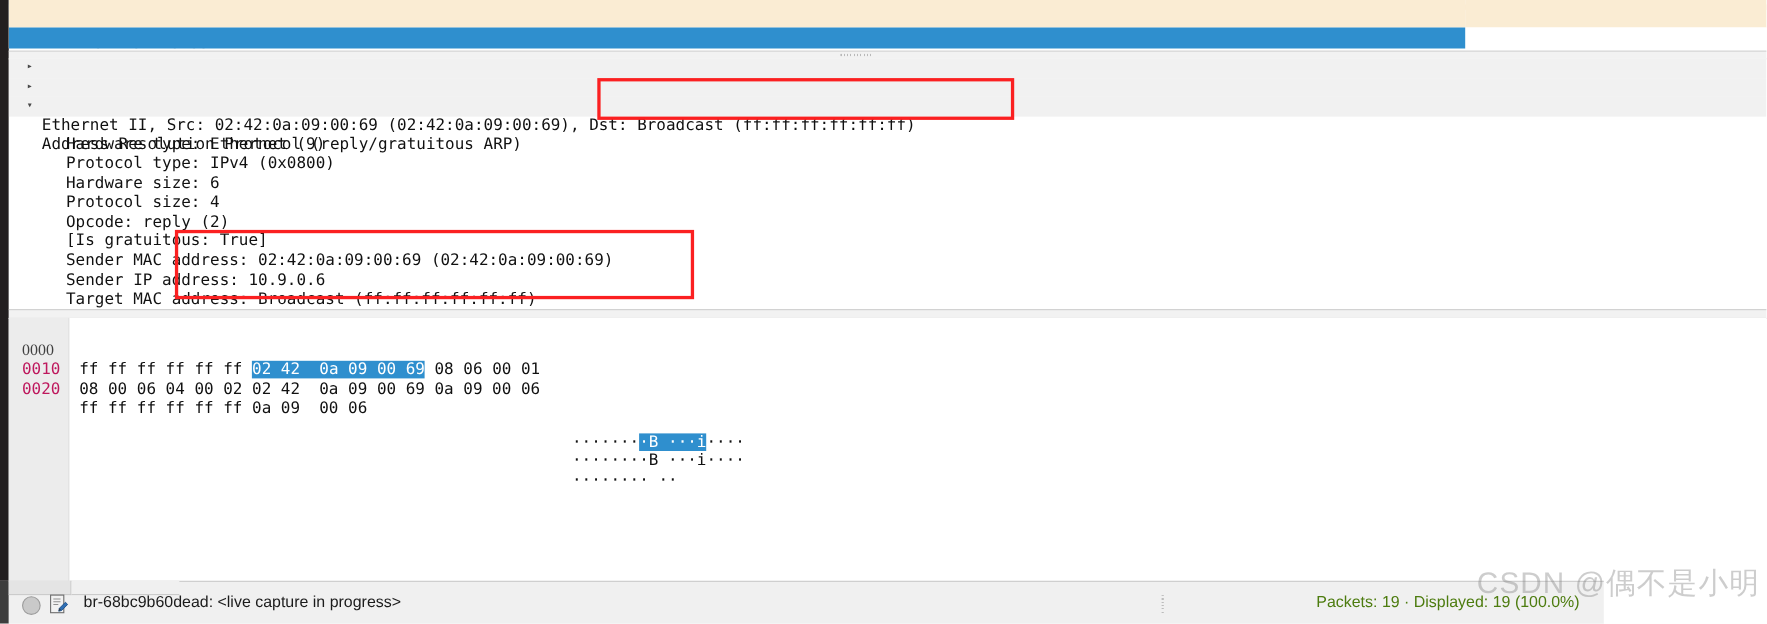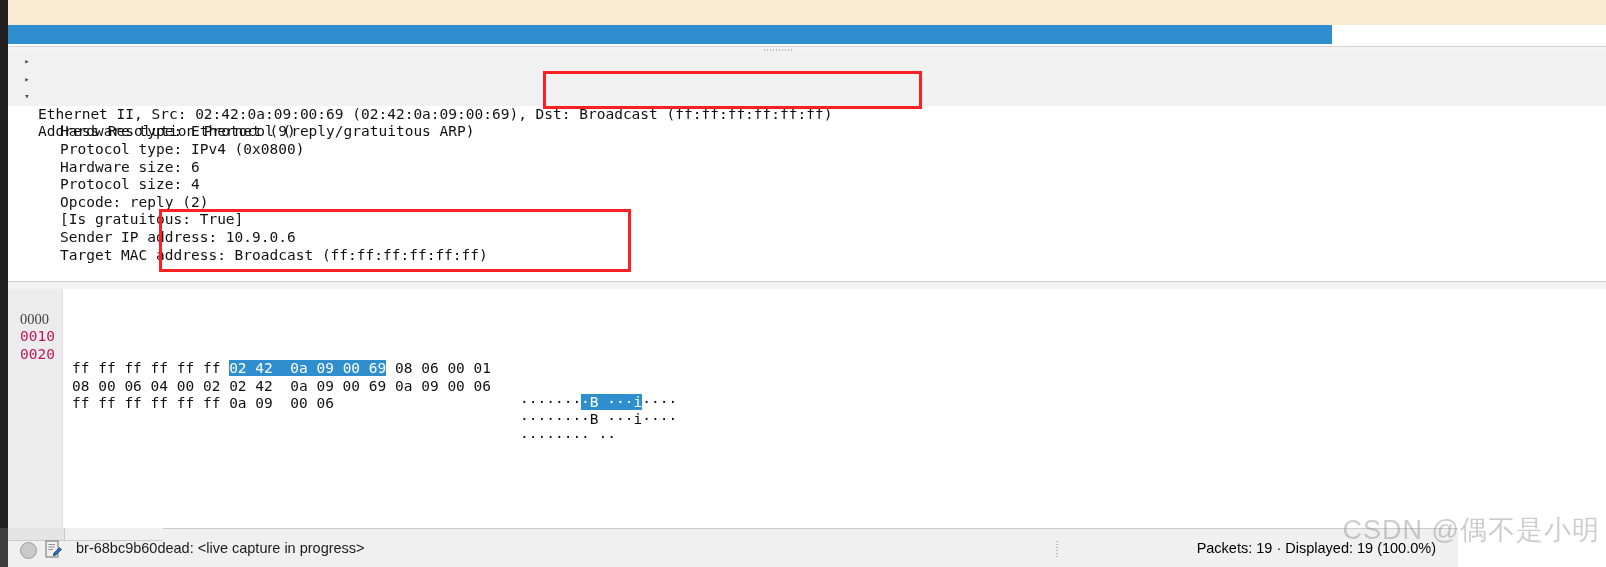--- a/index.html
+++ b/index.html
@@ -49,38 +49,38 @@
   
   .splitter-b{position:absolute;left:8px;top:281px;width:1598px;height:7px;background:#f2f2f2;border-top:1px solid #cfcfcf;border-bottom:1px solid #cfcfcf;}
 
   
   .hexpane{position:absolute;left:8px;top:289px;width:1598px;height:239px;background:#ffffff;}
   .hex-gutter{position:absolute;left:0;top:0;width:54px;height:239px;background:#ececec;border-right:1px solid #e0e0e0;}
   .hexrow{position:absolute;left:0;width:1598px;height:17.6px;line-height:17.6px;font-size:14.5px;white-space:pre;
           font-family:"DejaVu Sans Mono", monospace;}
   .hexrow .off{position:absolute;left:12px;color:#be185d;}
   .hexrow.first .off{color:#3f3f3f;font-family:Liberation Serif, serif;}
-  .hexrow .bytes{position:absolute;left:64px;color:#111;margin-top:32px;}
+  .hexrow .bytes{position:absolute;left:64px;color:#111;}
   .hexrow .ascii{position:absolute;left:512px;color:#111;margin-top:48px;}
   .hl{background:#2f8fce;color:#ffffff;}
 
   
   .redbox{position:absolute;border:3px solid #fb2021;box-sizing:border-box;pointer-events:none;}
   #redbox-dst{left:543px;top:71px;width:379px;height:38px;}
   #redbox-addrs{left:159px;top:209px;width:472px;height:63px;}
 
   
   .statusbar{position:absolute;left:8px;top:528px;width:1450px;height:39px;background:#f0f0f0;border-top:1px solid #cbcbcb;}
   .sb-tabtop{position:absolute;left:0;top:-1px;width:56px;height:12px;background:#e4e4e4;border-right:1px solid #cbcbcb;border-bottom:1px solid #cbcbcb;}
   .sb-tabtop2{position:absolute;left:57px;top:-1px;width:98px;height:12px;background:#f0f0f0;border-bottom:1px solid #cbcbcb;}
   .sb-icon-circle{position:absolute;left:12px;top:13px;width:15px;height:15px;border-radius:50%;
                   background:#c9c9c9;border:1px solid #9c9c9c;}
   .sb-icon-doc{position:absolute;left:37px;top:11px;width:17px;height:19px;}
   .sb-text{position:absolute;left:68px;top:11px;font-family:"Liberation Sans",sans-serif;font-size:14.5px;color:#1b1b1b;}
-  .sb-right{position:absolute;right:22px;top:11px;font-family:"Liberation Sans",sans-serif;font-size:14.5px;color:#000000;}
+  .sb-right{position:absolute;right:22px;top:11px;font-family:"Liberation Sans",sans-serif;font-size:14.5px;color:#4d7c0f;}
   .sb-sep{position:absolute;right:400px;top:12px;width:2px;height:17px;
           background-image:repeating-linear-gradient(to bottom,#bcbcbc 0,#bcbcbc 1px,transparent 1px,transparent 3px);}
 
   
   .watermark{position:absolute;right:6px;top:512px;font-family:"Liberation Sans",sans-serif;
              font-size:27px;color:rgba(130,130,130,0.40);white-space:nowrap;letter-spacing:1px;}
 </style>
 </head>
 <body>
 
@@ -152,20 +152,23 @@
       <span class="txt">Hardware size: 6</span>
     </div>
     <div class="dline lvl1">
       <span class="txt">Protocol size: 4</span>
     </div>
     <div class="dline lvl1">
       <span class="txt">Opcode: reply (2)</span>
     </div>
     <div class="dline lvl1">
       <span class="txt">[Is gratuitous: True]</span>
+    </div>
+    <div class="dline lvl1">
+      <span class="txt">Sender MAC address: 02:42:0a:09:00:69 (02:42:0a:09:00:69)</span>
     </div>
     <div class="dline lvl1">
       <span class="txt">Sender IP address: 10.9.0.6</span>
     </div>
     <div class="dline lvl1">
       <span class="txt">Target MAC address: Broadcast (ff:ff:ff:ff:ff:ff)</span>
     </div>
     <div class="dline lvl1">
       
     </div>

